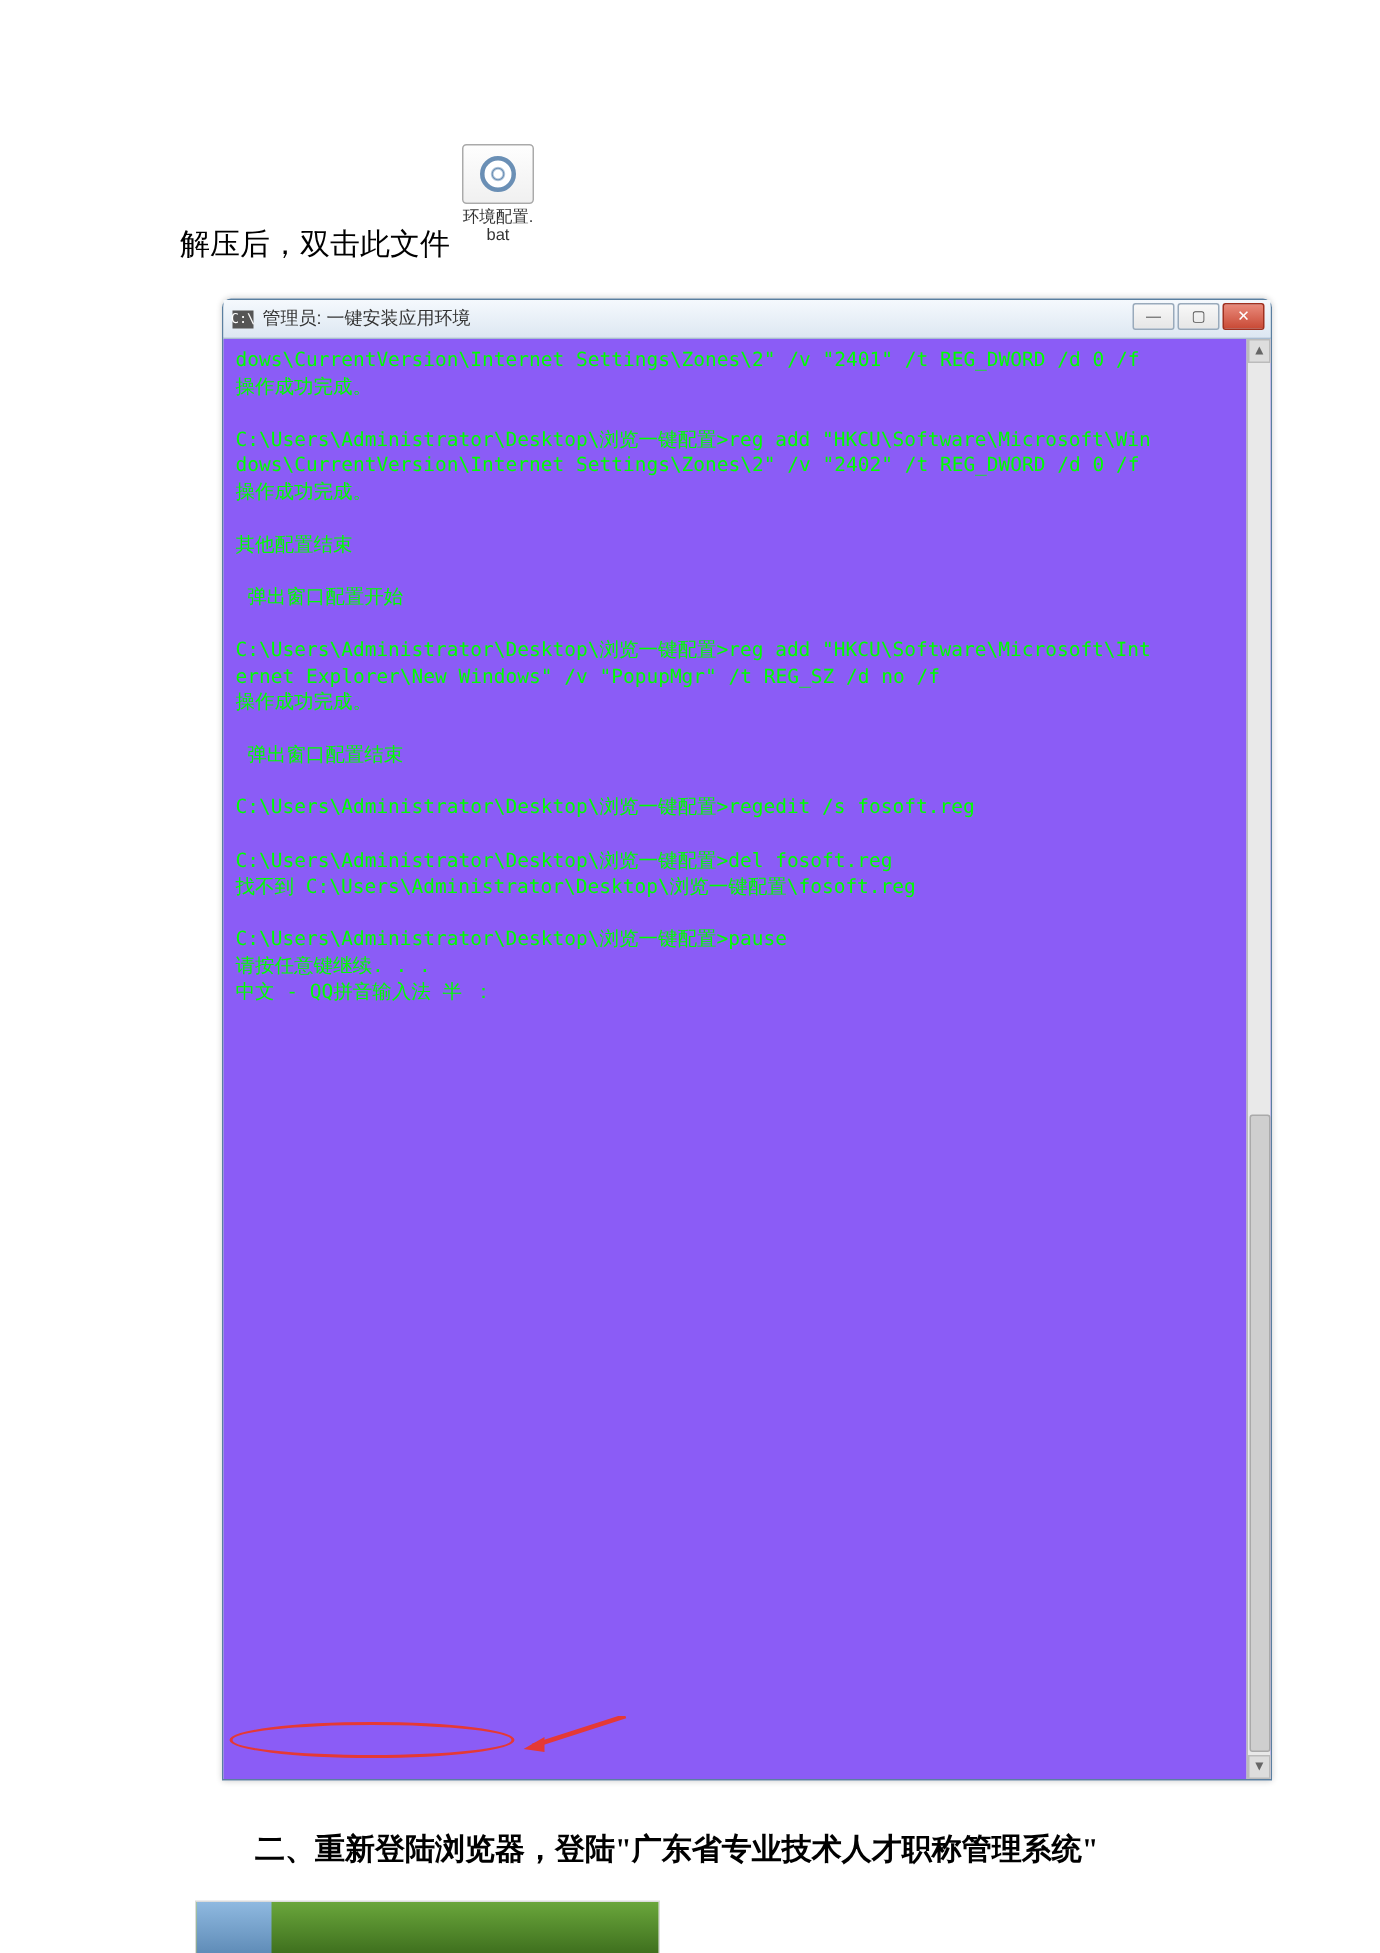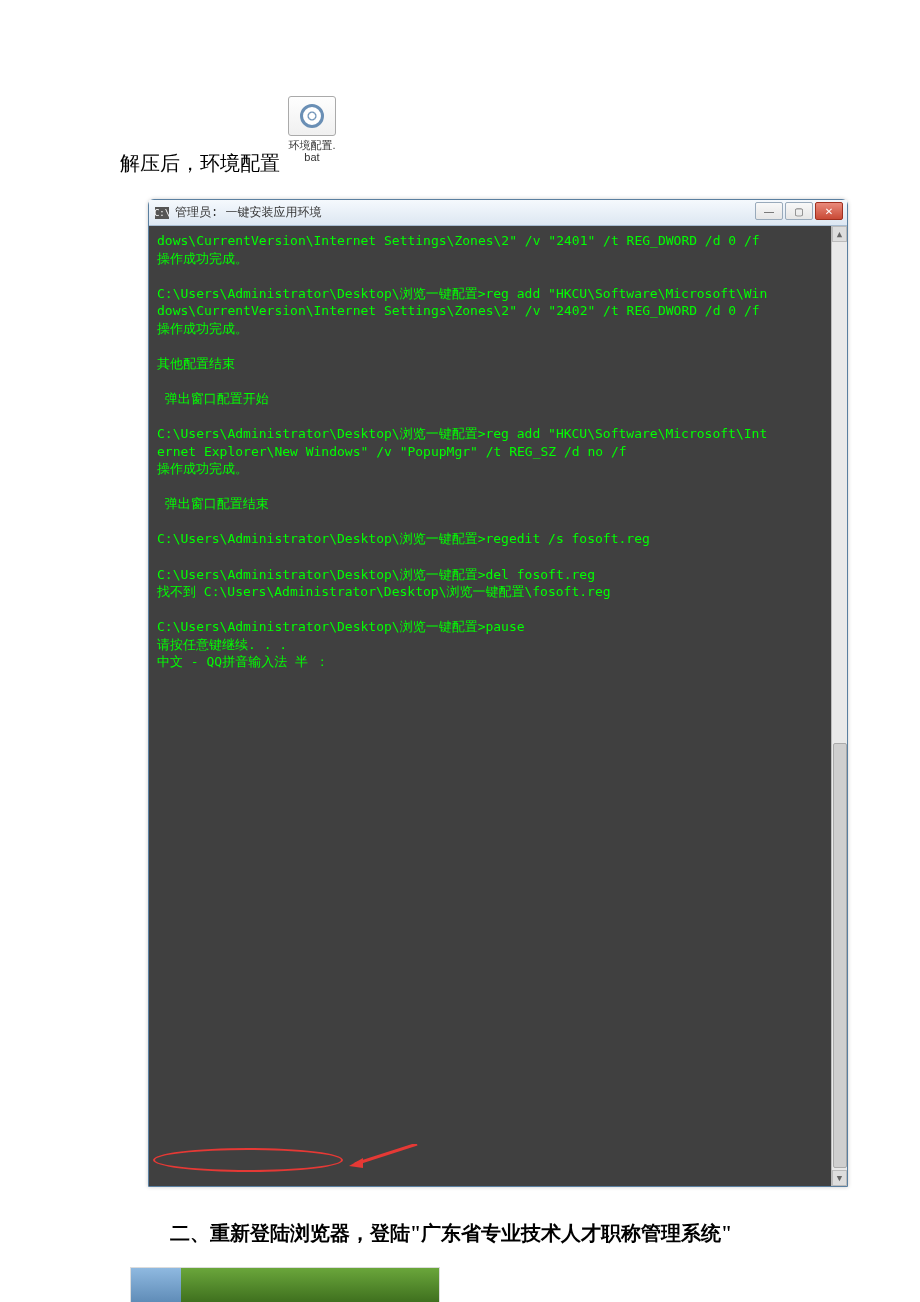--- a/index.html
+++ b/index.html
@@ -70,34 +70,34 @@
     padding: 0 6px;
     position: relative;
   }
   .cmd-titlebar .cx {
     width: 14px; height: 12px;
     background: #555;
     margin-right: 6px;
     display: flex; align-items: center; justify-content: center;
     font-size: 9px; color: #fff;
   }
-  .cmd-title { font-family: Liberation Mono, monospace; font-size: 12px; color: #333; }
+  .cmd-title { font-family: Liberation Sans, sans-serif; font-size: 12px; color: #333; }
   .cmd-btns { position: absolute; right: 4px; top: 2px; display: flex; gap: 2px; }
   .cmd-btn {
     width: 28px; height: 18px;
     border: 1px solid #9ab;
     background: linear-gradient(#f8f8f8, #e6e6e6);
     border-radius: 2px;
     display: flex; align-items: center; justify-content: center;
     font-size: 10px; color: #555;
     font-family: sans-serif;
   }
   .cmd-btn.close { background: linear-gradient(#e98a7b, #c94a36); color: #fff; border-color: #a03020; }
   .cmd-body {
-    background: #404040;
+    background: #8b5cf6;
     color: #00ff00;
     padding: 6px 8px 6px 8px;
     line-height: 1.35;
     white-space: pre-wrap;
     word-break: break-all;
     min-height: 380px;
     position: relative;
   }
   .cmd-body .scroll {
     position: absolute;
@@ -166,21 +166,21 @@
     justify-content: center;
     font-size: 16px;
     border-right: 1px solid rgba(255,255,255,.3);
   }
   .login-tab.small { flex: 0 0 34px; }
 </style>
 </head>
 <body>
 
 <div class="line1">
-  <span class="txt">解压后，环境配置</span>
+  <span class="txt">解压后，双击此文件</span>
   <div class="bat-icon">
     <div class="bat-icon-box">
       <div class="bat-icon-gear"></div>
     </div>
     <div class="bat-icon-label">环境配置.
 bat</div>
   </div>
 </div>
 
 <div class="cmd-window">

